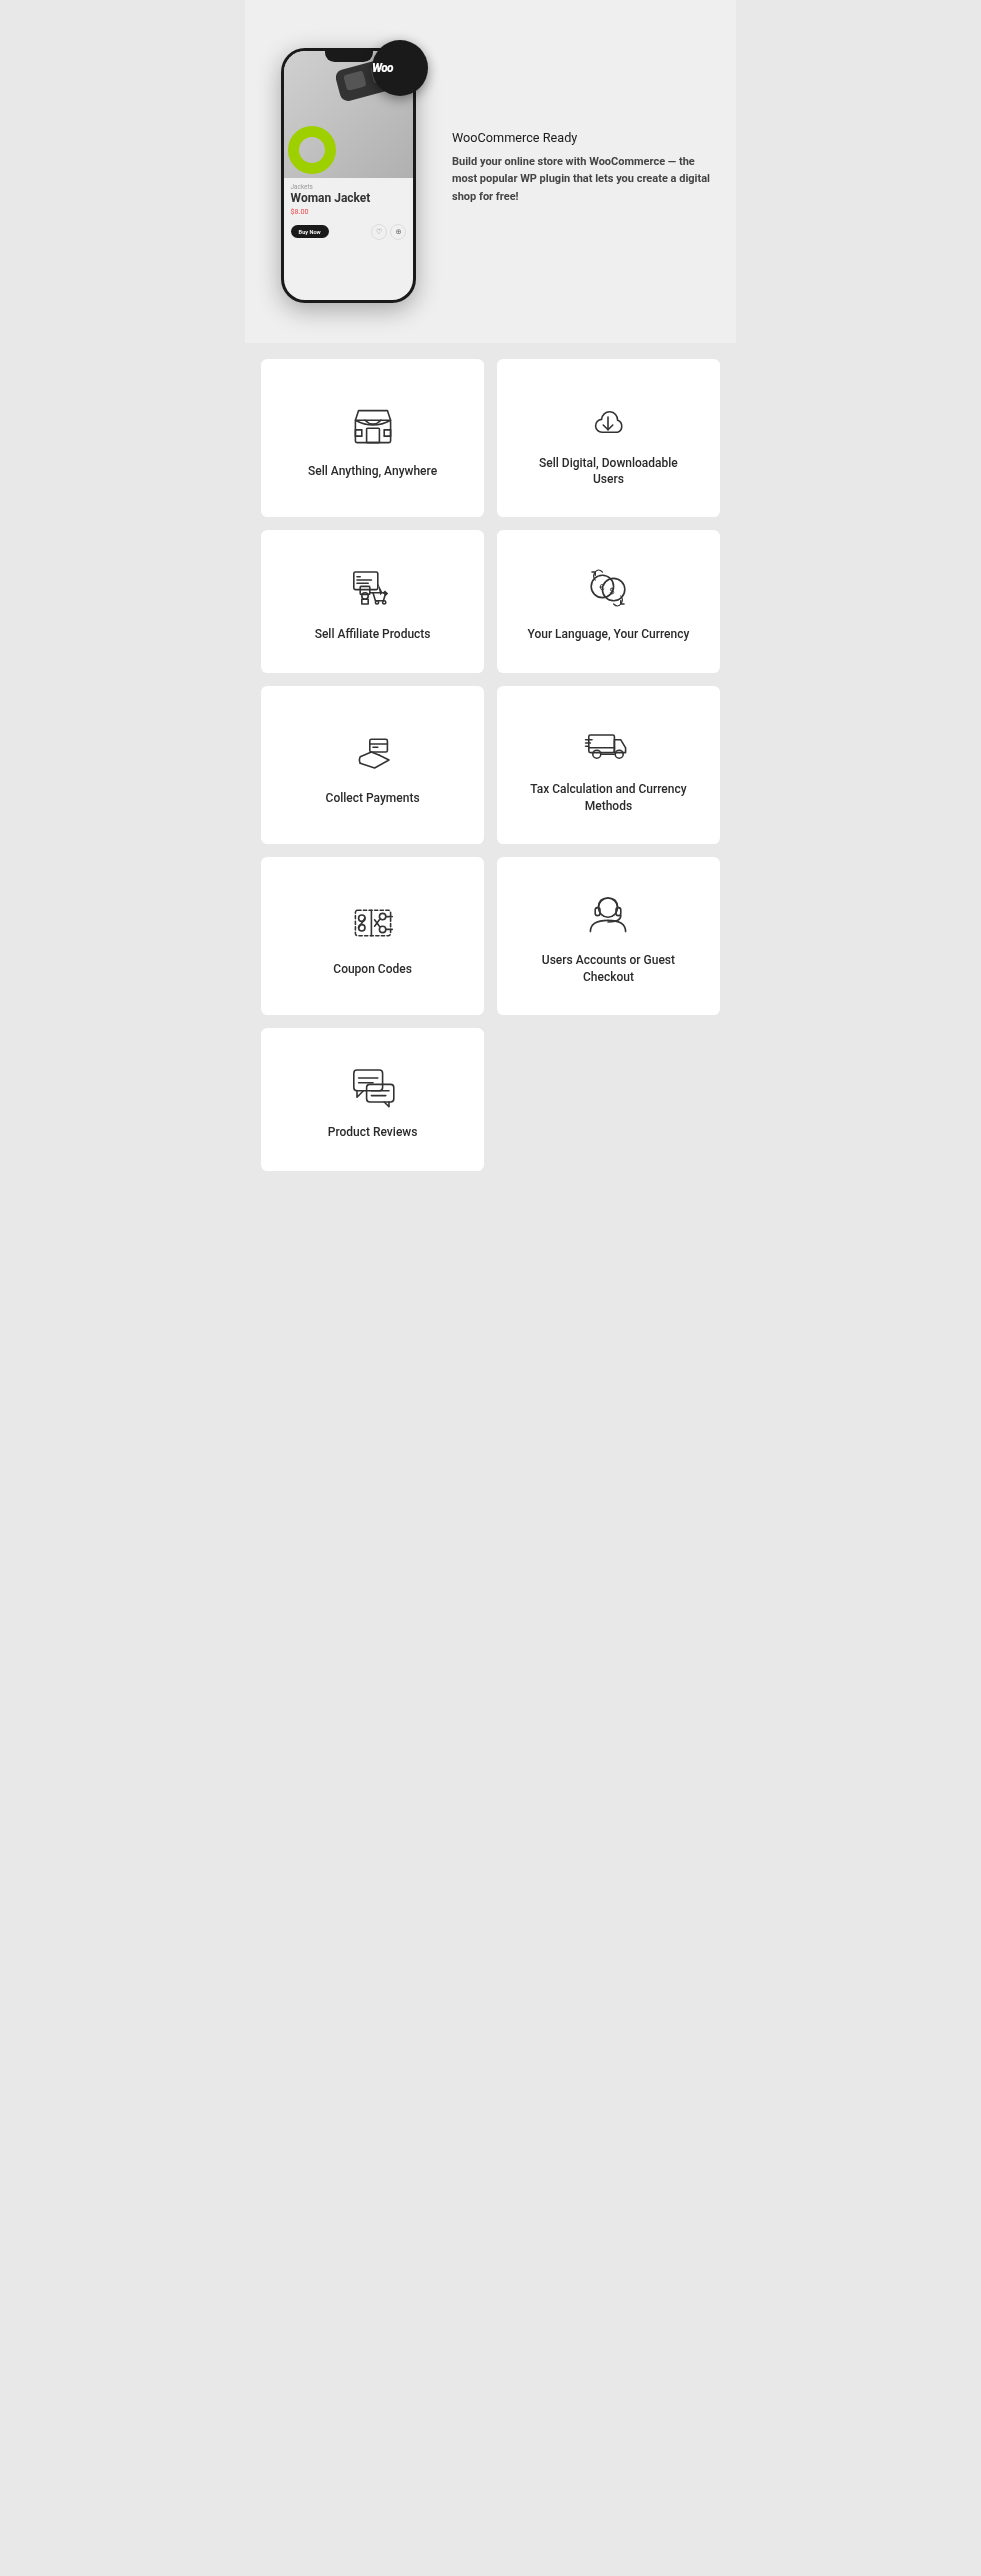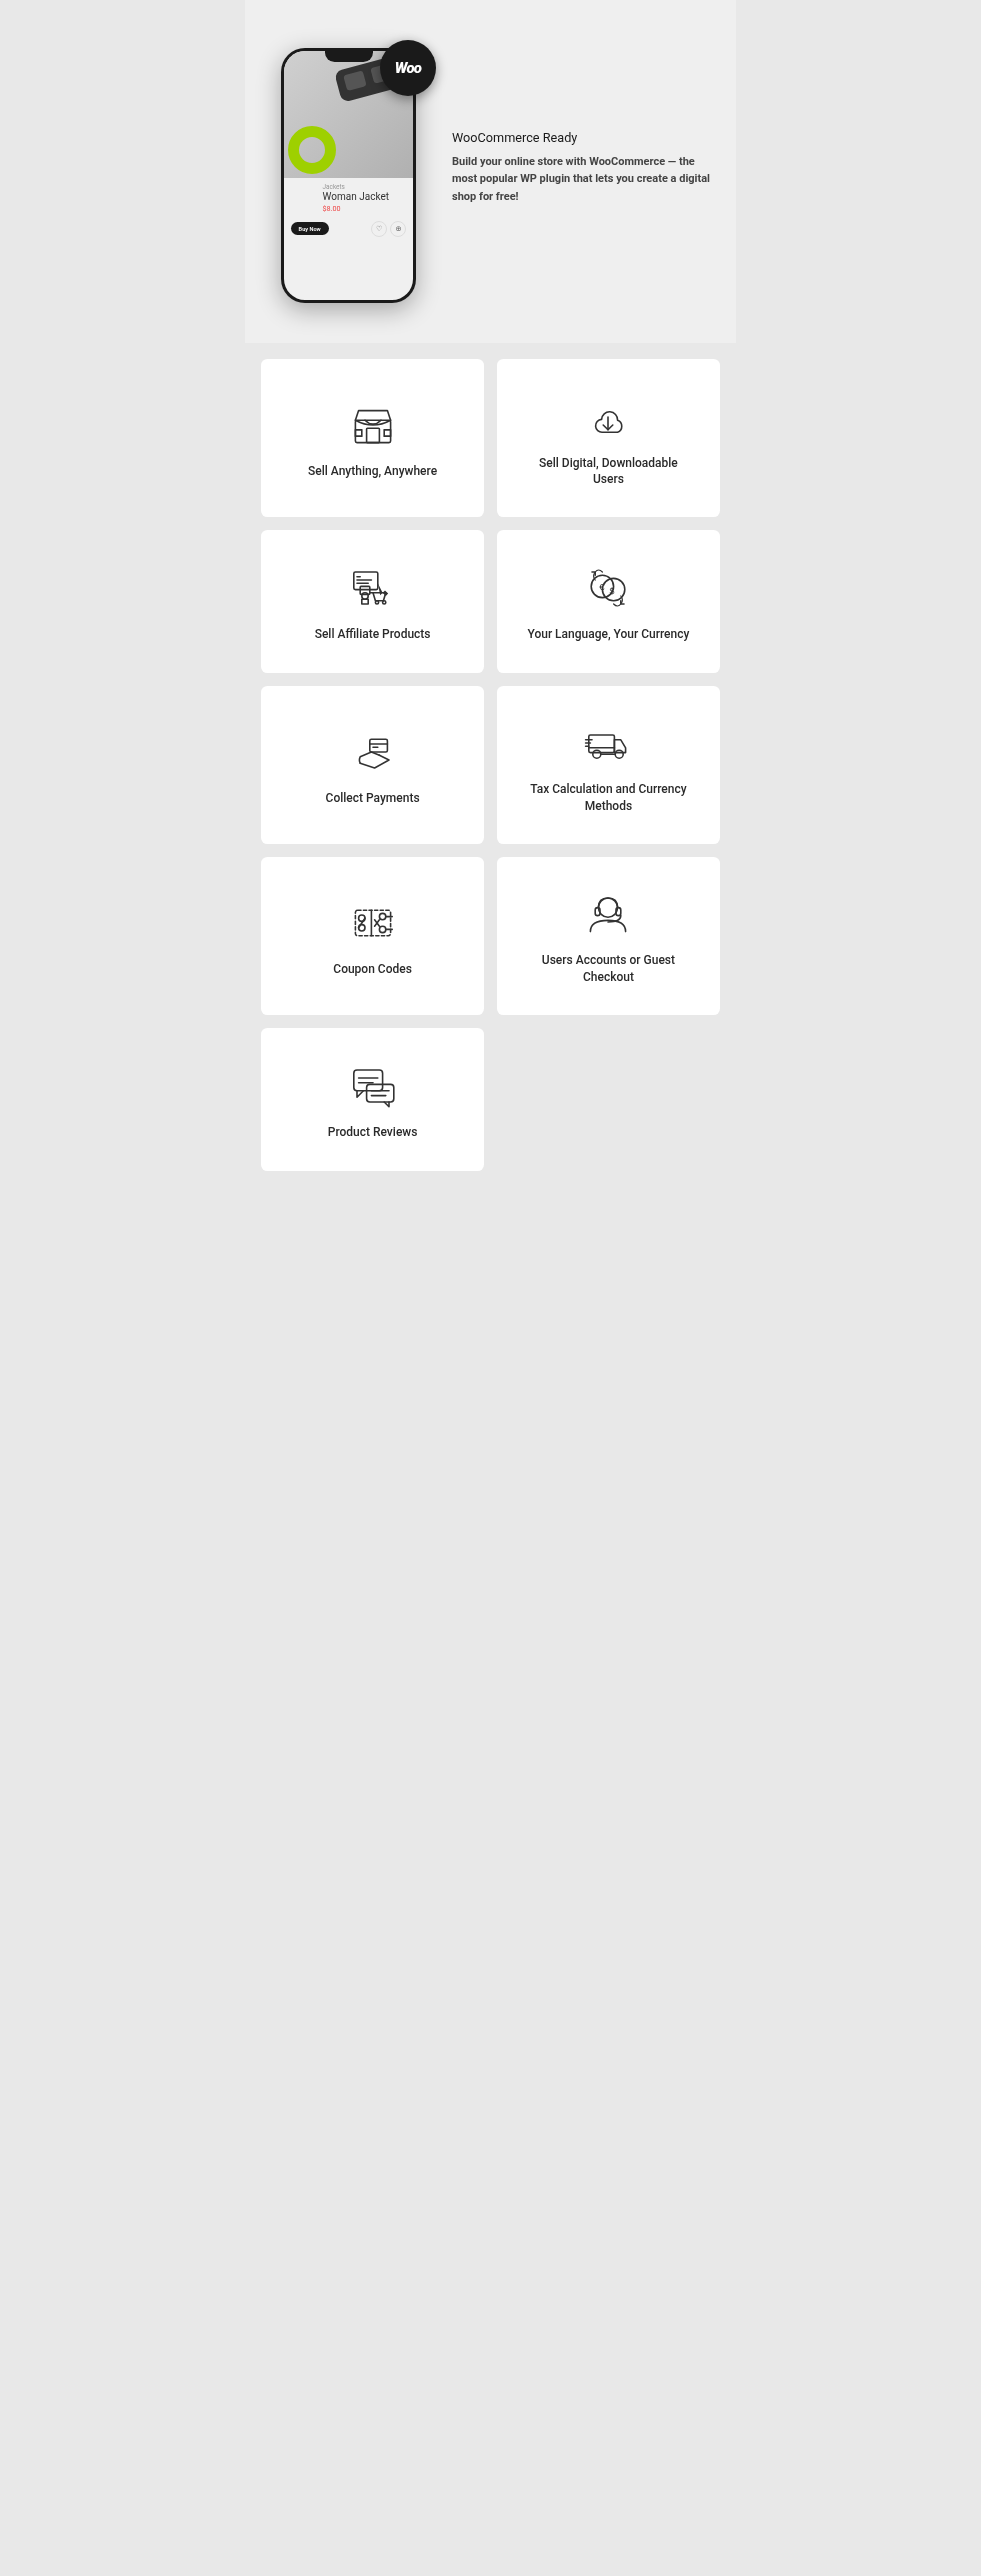--- a/index.html
+++ b/index.html
@@ -100,29 +100,28 @@
       bottom: 4px;
       left: 4px;
       width: 48px;
       height: 48px;
       border-radius: 50%;
       border: 11px solid #9ed000;
       background: transparent;
     }
     .phone-product-info {
       padding: 4.8px 6.4px;
-      margin-left: 32px;
     }
     .phone-category {
       font-size: 6.4px;
       color: #999;
     }
     .phone-product-name {
-      font-size: 10px;
-      font-weight: 400;
+      font-size: 12px;
+      font-weight: 700;
       color: #333;
     }
     .phone-price {
       font-size: 7.2px;
       color: #e44;
       margin-top: 1.6px;
     }
     .phone-actions {
       display: flex;
       align-items: center;
@@ -149,30 +148,30 @@
       display: flex;
       align-items: center;
       justify-content: center;
       font-size: 7.2px;
       color: #666;
     }
 
     .woo-badge {
       position: absolute;
       top: 8px;
-      right: 0;
+      right: 8px;
       width: 56px;
       height: 56px;
       background: #1a1a1a;
       border-radius: 50%;
       display: flex;
       align-items: center;
-      justify-content: center;
+      justify-content: flex-start;
       color: white;
-      font-size: 15px;
+      font-size: 12px;
       font-weight: 900;
       font-style: italic;
       letter-spacing: -0.8px;
       box-shadow: 0 3.2px 12px rgba(0,0,0,0.4);
       z-index: 20;
     }
 
     .hero-text {
       flex: 1;
     }

